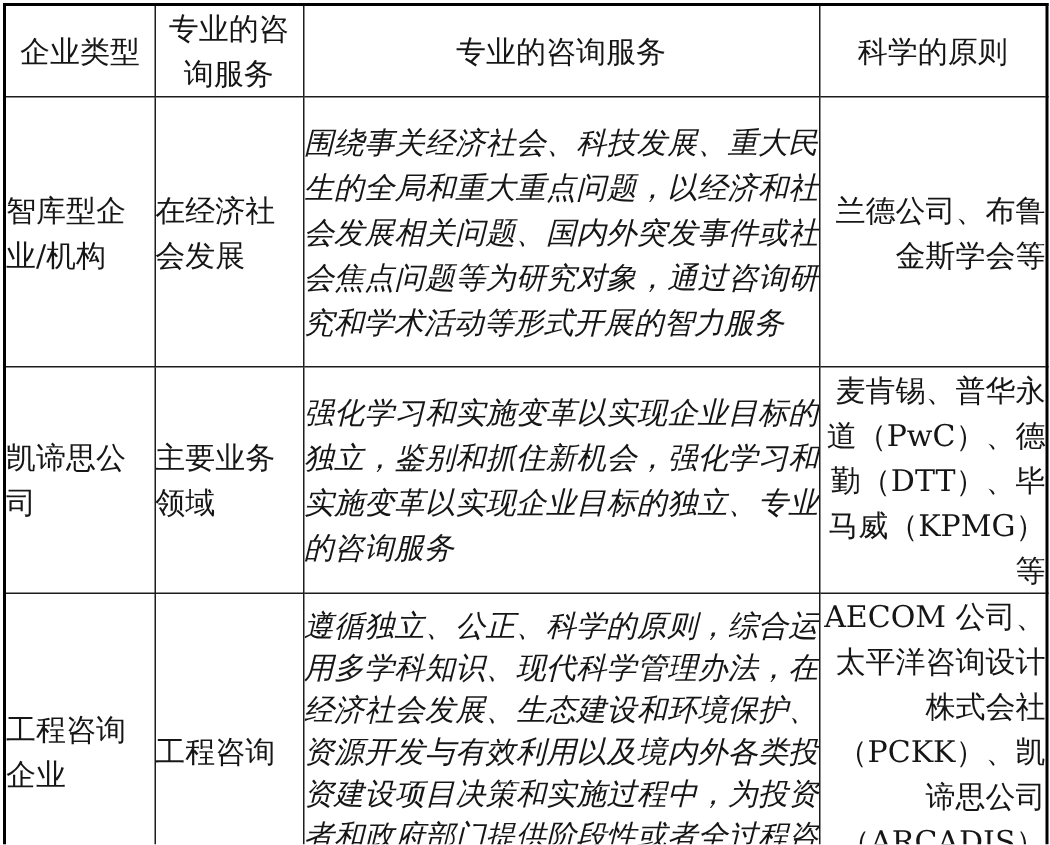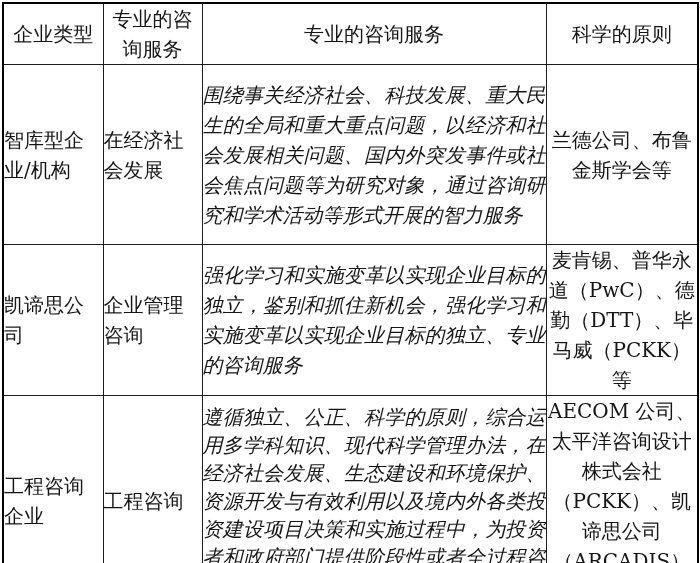--- a/index.html
+++ b/index.html
@@ -47,21 +47,21 @@
     padding: 0 6px;
   }
   td.c-def {
     text-align: justify;
     text-justify: inter-character;
     padding: 0 4px 0 9px;
     font-style: italic;
   }
   tr.row-3 td.c-def { line-height: 28px; }
   td.c-rep {
-    text-align: center;
+    text-align: right;
     padding: 0 3px 0 5px;
     margin-top: 36px;
   }
 </style>
 </head>
 <body>
 
 <div class="page">
   <table class="doc-table">
     <colgroup>
@@ -78,23 +78,23 @@
         <th class="h-cell">科学的原则</th>
       </tr>
       <tr class="row-1">
         <td class="c-type">智库型企业/机构</td>
         <td class="c-field">在经济社会发展</td>
         <td class="c-def">围绕事关经济社会、科技发展、重大民生的全局和重大重点问题，以经济和社会发展相关问题、国内外突发事件或社会焦点问题等为研究对象，通过咨询研究和学术活动等形式开展的智力服务</td>
         <td class="c-rep">兰德公司、布鲁金斯学会等</td>
       </tr>
       <tr class="row-2">
         <td class="c-type">凯谛思公司</td>
-        <td class="c-field">企业管理咨询</td>
+        <td class="c-field">主要业务领域</td>
         <td class="c-def">强化学习和实施变革以实现企业目标的独立，鉴别和抓住新机会，强化学习和实施变革以实现企业目标的独立、专业的咨询服务</td>
-        <td class="c-rep">麦肯锡、普华永道（PwC）、德勤（DTT）、毕马威（PCKK）等</td>
+        <td class="c-rep">麦肯锡、普华永道（PwC）、德勤（DTT）、毕马威（KPMG）等</td>
       </tr>
       <tr class="row-3">
         <td class="c-type">工程咨询企业</td>
         <td class="c-field">工程咨询</td>
         <td class="c-def">遵循独立、公正、科学的原则，综合运用多学科知识、现代科学管理办法，在经济社会发展、生态建设和环境保护、资源开发与有效利用以及境内外各类投资建设项目决策和实施过程中，为投资者和政府部门提供阶段性或者全过程咨询和管理的智力服务</td>
         <td class="c-rep">AECOM 公司、太平洋咨询设计株式会社（PCKK）、凯谛思公司（ARCADIS）等</td>
       </tr>
     </tbody>
   </table>
 </div>

